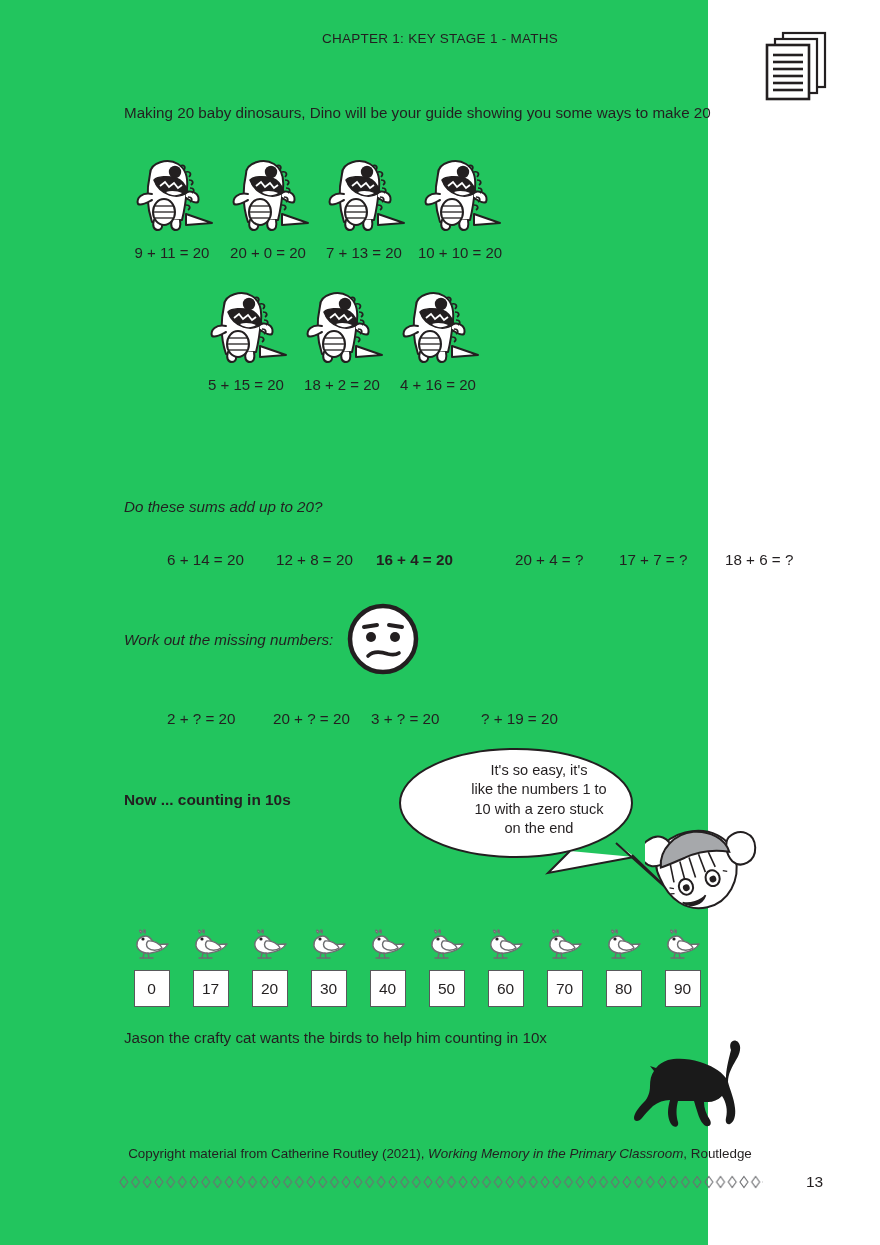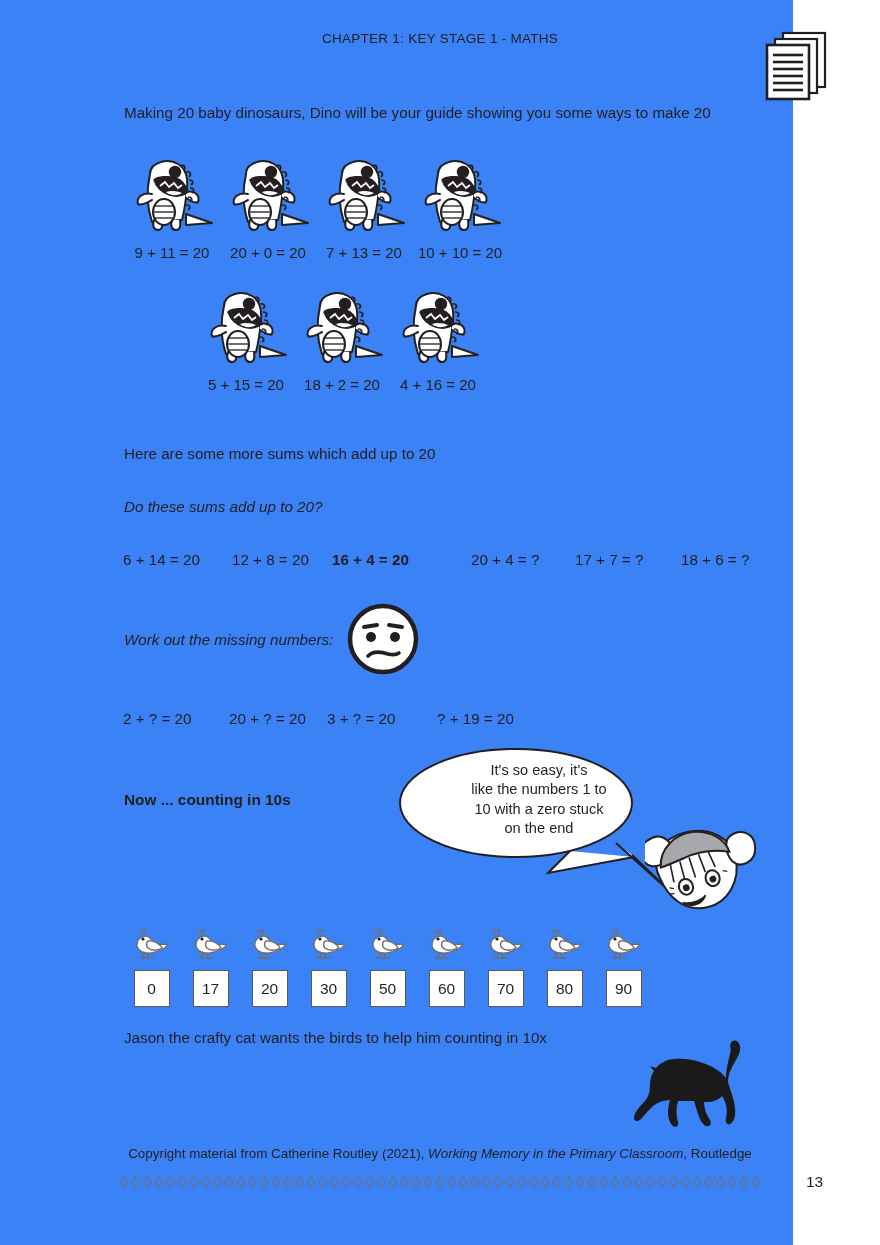--- a/index.html
+++ b/index.html
@@ -10,23 +10,23 @@
   body {
     width: 880px;
     height: 1245px;
     position: relative;
     font-family: "Liberation Sans", sans-serif;
     color: #231f20;
     overflow: hidden;
   }
   .page {
     position: relative;
-    width: 793px;
+    width: 708px;
     height: 1245px;
-    background: #3b82f6;
+    background: #22c55e;
   }
 
   
   .chapter-header {
     position: absolute;
     top: 31px;
     left: 0;
     width: 880px;
     text-align: center;
     font-size: 13.5px;
@@ -83,20 +83,21 @@
     margin-top: 2px;
     white-space: nowrap;
   }
 
   
   .sum-item {
     position: absolute;
     font-size: 15.2px;
     color: #231f20;
     white-space: nowrap;
+    margin-left: 44px;
   }
 
   
   .confused-face {
     position: absolute;
     left: 346px;
     top: 602px;
     width: 74px;
     height: 74px;
   }
@@ -458,21 +459,20 @@
             <path d="M66 36 C70 36, 71 39, 68 41"></path>
             <path d="M64 45 C68 45, 69 48, 66 50"></path>
             <path d="M62 53 C66 53, 67 56, 64 58"></path>
           </g>
         </svg>
       </div>
       <div class="dino-label">4 + 16 = 20</div>
     </div>
   </div>
 
-  <div class="body-text" style="left:124px; top:445px;">Here are some more sums which add up to 20</div>
   <div class="italic-text" style="left:124px; top:498px;font-style:italic;">Do these sums add up to 20?</div>
 
   <div class="sum-item" style="left:123px; top:551px;">6 + 14 = 20</div>
   <div class="sum-item" style="left:232px; top:551px;">12 + 8 = 20</div>
   <div class="sum-item" style="left:332px; top:551px;font-weight:bold;">16 + 4 = 20</div>
   <div class="sum-item" style="left:471px; top:551px;">20 + 4 = ?</div>
   <div class="sum-item" style="left:575px; top:551px;">17 + 7 = ?</div>
   <div class="sum-item" style="left:681px; top:551px;">18 + 6 = ?</div>
 
   <div class="italic-text" style="left:124px; top:631px;">Work out the missing numbers:</div>
@@ -604,20 +604,35 @@
           <g fill="#ffffff" stroke="#6d6e71" stroke-width="1.4" stroke-linejoin="round" stroke-linecap="round">
             <path d="M9 5 C6 2, 9 1, 10 4 M12 4 C11 1, 14 1, 13 5"></path>
             <path d="M14 8 C8 8, 4 13, 5 18 C6 23, 12 26, 19 25 C27 24, 34 20, 36 16 C32 16, 26 17, 22 16 C20 12, 18 8, 14 8 Z"></path>
             <path d="M16 13 C22 12, 28 16, 30 20 C26 23, 19 23, 16 20 C14 18, 14 15, 16 13 Z"></path>
             <path d="M12 25 L11 30 M16 25 L17 30"></path>
             <path d="M8 30 L14 30 M15 30 L21 30"></path>
           </g>
           <circle cx="11" cy="11" r="1.6" fill="#231f20"></circle>
         </svg>
       </div>
+      <div class="num-box">40</div>
+    </div>
+    <div class="count-cell">
+      <div class="bird-art">
+        <svg viewBox="0 0 40 36" width="40" height="36">
+          <g fill="#ffffff" stroke="#6d6e71" stroke-width="1.4" stroke-linejoin="round" stroke-linecap="round">
+            <path d="M9 5 C6 2, 9 1, 10 4 M12 4 C11 1, 14 1, 13 5"></path>
+            <path d="M14 8 C8 8, 4 13, 5 18 C6 23, 12 26, 19 25 C27 24, 34 20, 36 16 C32 16, 26 17, 22 16 C20 12, 18 8, 14 8 Z"></path>
+            <path d="M16 13 C22 12, 28 16, 30 20 C26 23, 19 23, 16 20 C14 18, 14 15, 16 13 Z"></path>
+            <path d="M12 25 L11 30 M16 25 L17 30"></path>
+            <path d="M8 30 L14 30 M15 30 L21 30"></path>
+          </g>
+          <circle cx="11" cy="11" r="1.6" fill="#231f20"></circle>
+        </svg>
+      </div>
       <div class="num-box">50</div>
     </div>
     <div class="count-cell">
       <div class="bird-art">
         <svg viewBox="0 0 40 36" width="40" height="36">
           <g fill="#ffffff" stroke="#6d6e71" stroke-width="1.4" stroke-linejoin="round" stroke-linecap="round">
             <path d="M9 5 C6 2, 9 1, 10 4 M12 4 C11 1, 14 1, 13 5"></path>
             <path d="M14 8 C8 8, 4 13, 5 18 C6 23, 12 26, 19 25 C27 24, 34 20, 36 16 C32 16, 26 17, 22 16 C20 12, 18 8, 14 8 Z"></path>
             <path d="M16 13 C22 12, 28 16, 30 20 C26 23, 19 23, 16 20 C14 18, 14 15, 16 13 Z"></path>
             <path d="M12 25 L11 30 M16 25 L17 30"></path>

